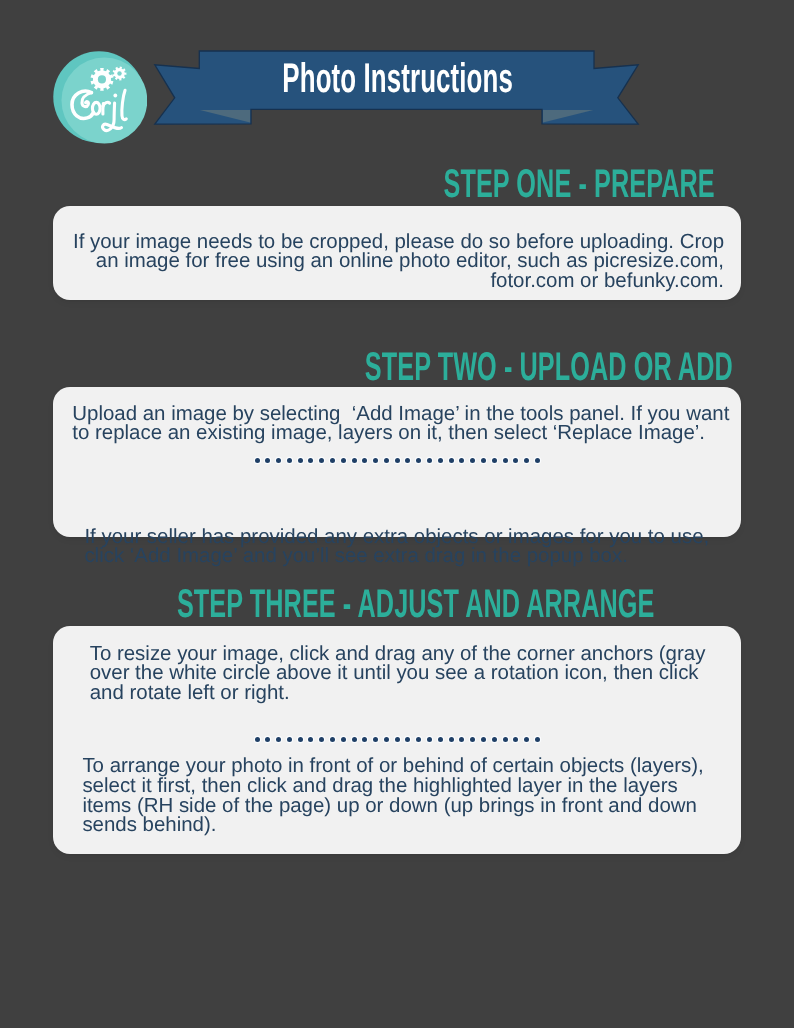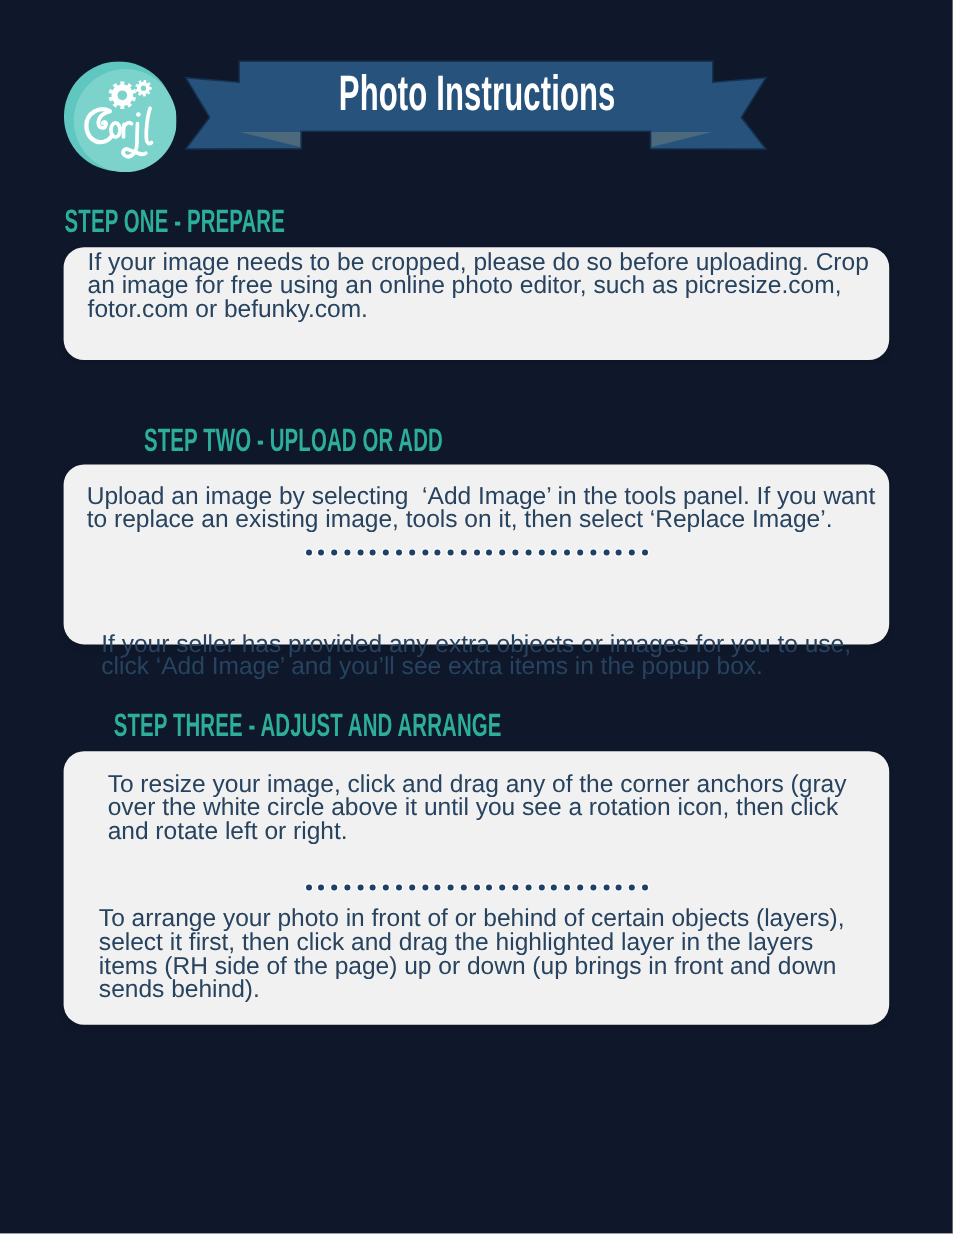--- a/index.html
+++ b/index.html
@@ -1,33 +1,33 @@
 <!DOCTYPE html>
 <html><head>
 <meta charset="utf-8">
 <title>Photo Instructions</title>
 <style>
   html,body{margin:0;padding:0;background:#ffffff;}
   body{width:794px;height:1028px;overflow:hidden;
        font-family:"Liberation Sans",sans-serif;
        -webkit-font-smoothing:antialiased;text-rendering:geometricPrecision;}
-  .page{position:relative;width:794px;height:1028px;background:#0f172a;}
+  .page{position:relative;width:794px;height:1028px;background:#404040;}
 
   
   .logo{position:absolute;left:52.7px;top:50.9px;width:94.3px;height:94.3px;}
   .banner{position:absolute;left:148px;top:42px;width:500px;height:92px;}
   .banner-title{position:absolute;left:200.9px;top:48.6px;width:394px;height:58px;
                 display:flex;align-items:center;justify-content:center;pointer-events:none;}
   .banner-title span{color:#ffffff;font-weight:bold;font-size:41.5px;line-height:41.5px;
                      display:inline-block;transform:scaleX(0.6245);transform-origin:center center;
                      white-space:nowrap;letter-spacing:0.15px;}
 
   
-  .step-heading{position:absolute;left:0;width:794px;text-align:left;
-                color:#2cae9a;font-weight:bold;font-size:27px;line-height:34px;white-space:nowrap;}
+  .step-heading{position:absolute;left:0;width:794px;text-align:right;
+                color:#2cae9a;font-weight:bold;font-size:40px;line-height:34px;white-space:nowrap;}
   .step-heading span{display:inline-block;transform:scaleX(0.6305);transform-origin:center center;
                      letter-spacing:0.15px;}
 
   
   .box{position:absolute;left:53.4px;width:687.6px;background:#f1f1f1;border-radius:17px;
        box-shadow:0 3px 6px rgba(0,0,0,0.055), 0 1px 2px rgba(0,0,0,0.035);}
   .para{position:absolute;color:#27435f;font-size:20.45px;line-height:19.6px;margin:0;
         white-space:pre;}
   .divider{position:absolute;left:0;width:687.6px;text-align:center;line-height:0;}
   .dot{display:inline-block;width:5px;height:5px;border-radius:50%;
@@ -71,27 +71,27 @@
       <path d="M445.3 67.9 L395.0 67.9 L395.0 80.6 Z" fill="#4d6a7d"></path>
     </svg>
   </div>
   <div class="banner-title">
     <span>Photo Instructions</span>
   </div>
 
   <div id="steps-root">
       <div class="step-heading" style="top: 166.5px;"><span>STEP ONE - PREPARE</span></div>
       <div class="box" style="top: 205.6px; height: 94.7px;">
-        <div class="para" style="top: 3px; left: 19.6px;"><div>If your image needs to be cropped, please do so before uploading. Crop</div><div>an image for free using an online photo editor, such as picresize.com,</div><div>fotor.com or befunky.com.</div></div>
+        <div class="para" style="top: 26px; left: 19.6px; text-align: right;"><div>If your image needs to be cropped, please do so before uploading. Crop</div><div>an image for free using an online photo editor, such as picresize.com,</div><div>fotor.com or befunky.com.</div></div>
       </div>
       <div class="step-heading" style="top: 349.5px; padding-left: 47px;"><span>STEP TWO - UPLOAD OR ADD</span></div>
       <div class="box" style="top: 387.3px; height: 149.3px;">
-        <div class="para" style="top: 16.3px; left: 18.9px;"><div>Upload an image by selecting  ‘Add Image’ in the tools panel. If you want</div><div>to replace an existing image, tools on it, then select ‘Replace Image’.</div></div>
+        <div class="para" style="top: 16.3px; left: 18.9px;"><div>Upload an image by selecting  ‘Add Image’ in the tools panel. If you want</div><div>to replace an existing image, layers on it, then select ‘Replace Image’.</div></div>
         <div class="divider" style="top: 70.7px;"><span class="dot"></span><span class="dot"></span><span class="dot"></span><span class="dot"></span><span class="dot"></span><span class="dot"></span><span class="dot"></span><span class="dot"></span><span class="dot"></span><span class="dot"></span><span class="dot"></span><span class="dot"></span><span class="dot"></span><span class="dot"></span><span class="dot"></span><span class="dot"></span><span class="dot"></span><span class="dot"></span><span class="dot"></span><span class="dot"></span><span class="dot"></span><span class="dot"></span><span class="dot"></span><span class="dot"></span><span class="dot"></span><span class="dot"></span><span class="dot"></span></div>
-        <div class="para" style="top: 91.5px; left: 31px; margin-top: 48px;"><div>If your seller has provided any extra objects or images for you to use,</div><div>click ‘Add Image’ and you’ll see extra items in the popup box.</div></div>
+        <div class="para" style="top: 91.5px; left: 31px; margin-top: 48px;"><div>If your seller has provided any extra objects or images for you to use,</div><div>click ‘Add Image’ and you’ll see extra drag in the popup box.</div></div>
       </div>
       <div class="step-heading" style="top: 586.5px;"><span>STEP THREE - ADJUST AND ARRANGE</span></div>
       <div class="box" style="top: 625.8px; height: 227.9px;">
         <div class="para" style="top: 18px; left: 36.3px;"><div>To resize your image, click and drag any of the corner anchors (gray</div><div>over the white circle above it until you see a rotation icon, then click</div><div>and rotate left or right.</div></div>
         <div class="divider" style="top: 111.3px;"><span class="dot"></span><span class="dot"></span><span class="dot"></span><span class="dot"></span><span class="dot"></span><span class="dot"></span><span class="dot"></span><span class="dot"></span><span class="dot"></span><span class="dot"></span><span class="dot"></span><span class="dot"></span><span class="dot"></span><span class="dot"></span><span class="dot"></span><span class="dot"></span><span class="dot"></span><span class="dot"></span><span class="dot"></span><span class="dot"></span><span class="dot"></span><span class="dot"></span><span class="dot"></span><span class="dot"></span><span class="dot"></span><span class="dot"></span><span class="dot"></span></div>
         <div class="para" style="top: 130.6px; left: 29px;"><div>To arrange your photo in front of or behind of certain objects (layers),</div><div>select it first, then click and drag the highlighted layer in the layers</div><div>items (RH side of the page) up or down (up brings in front and down</div><div>sends behind).</div></div>
       </div>
     </div>
 </div>
 

